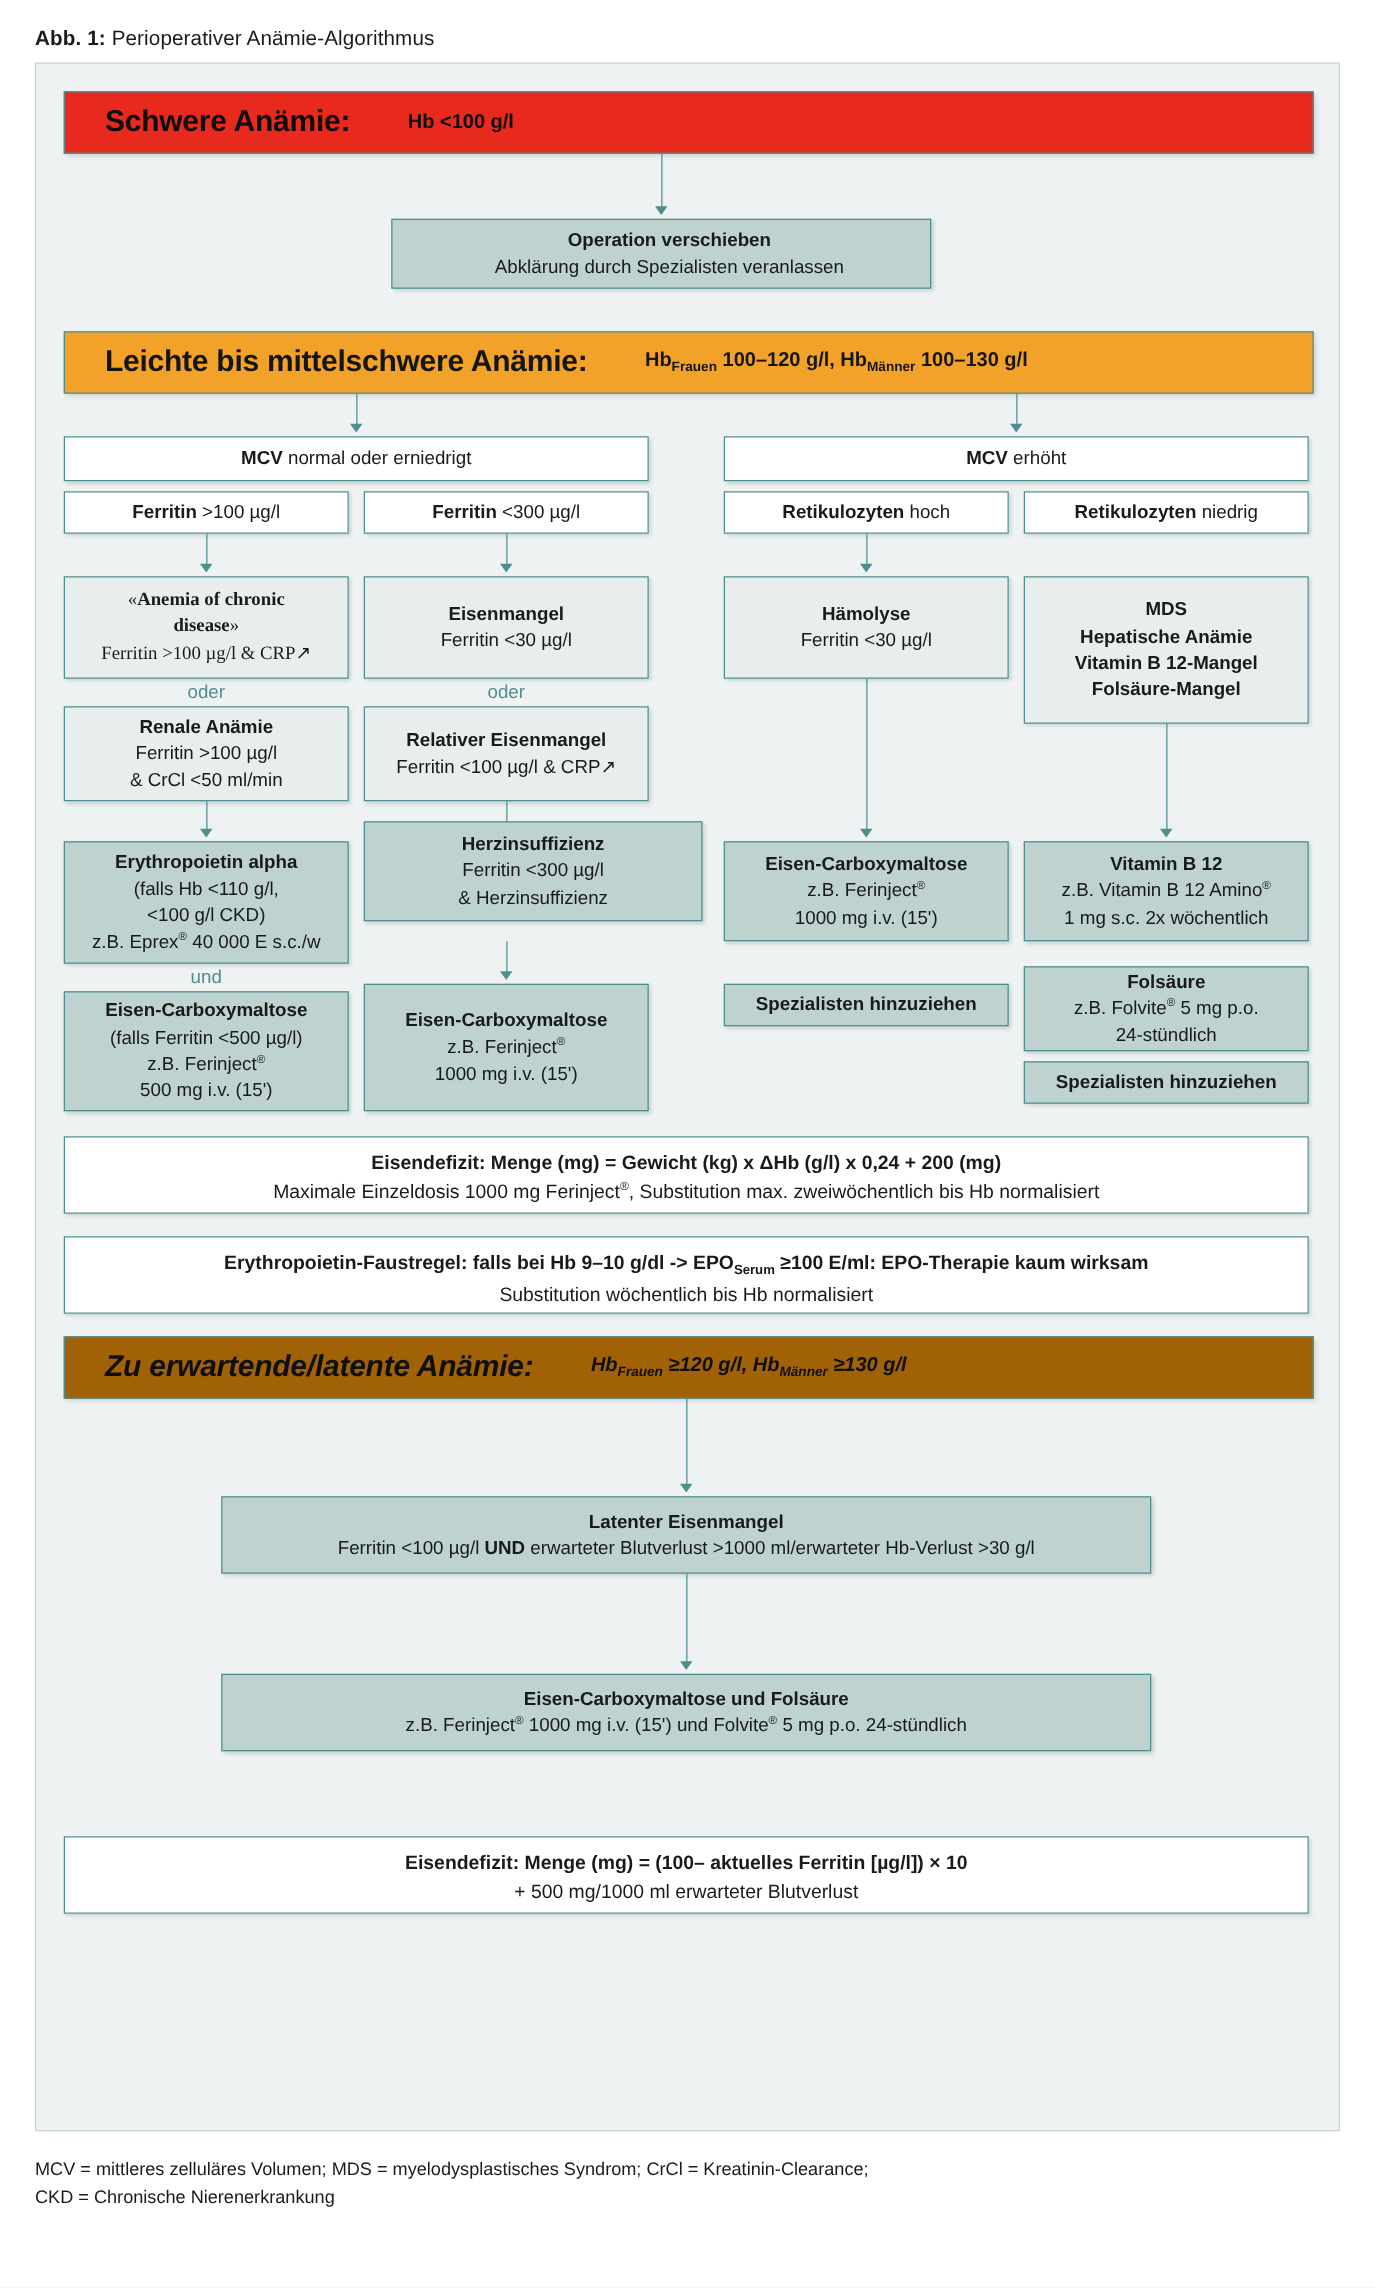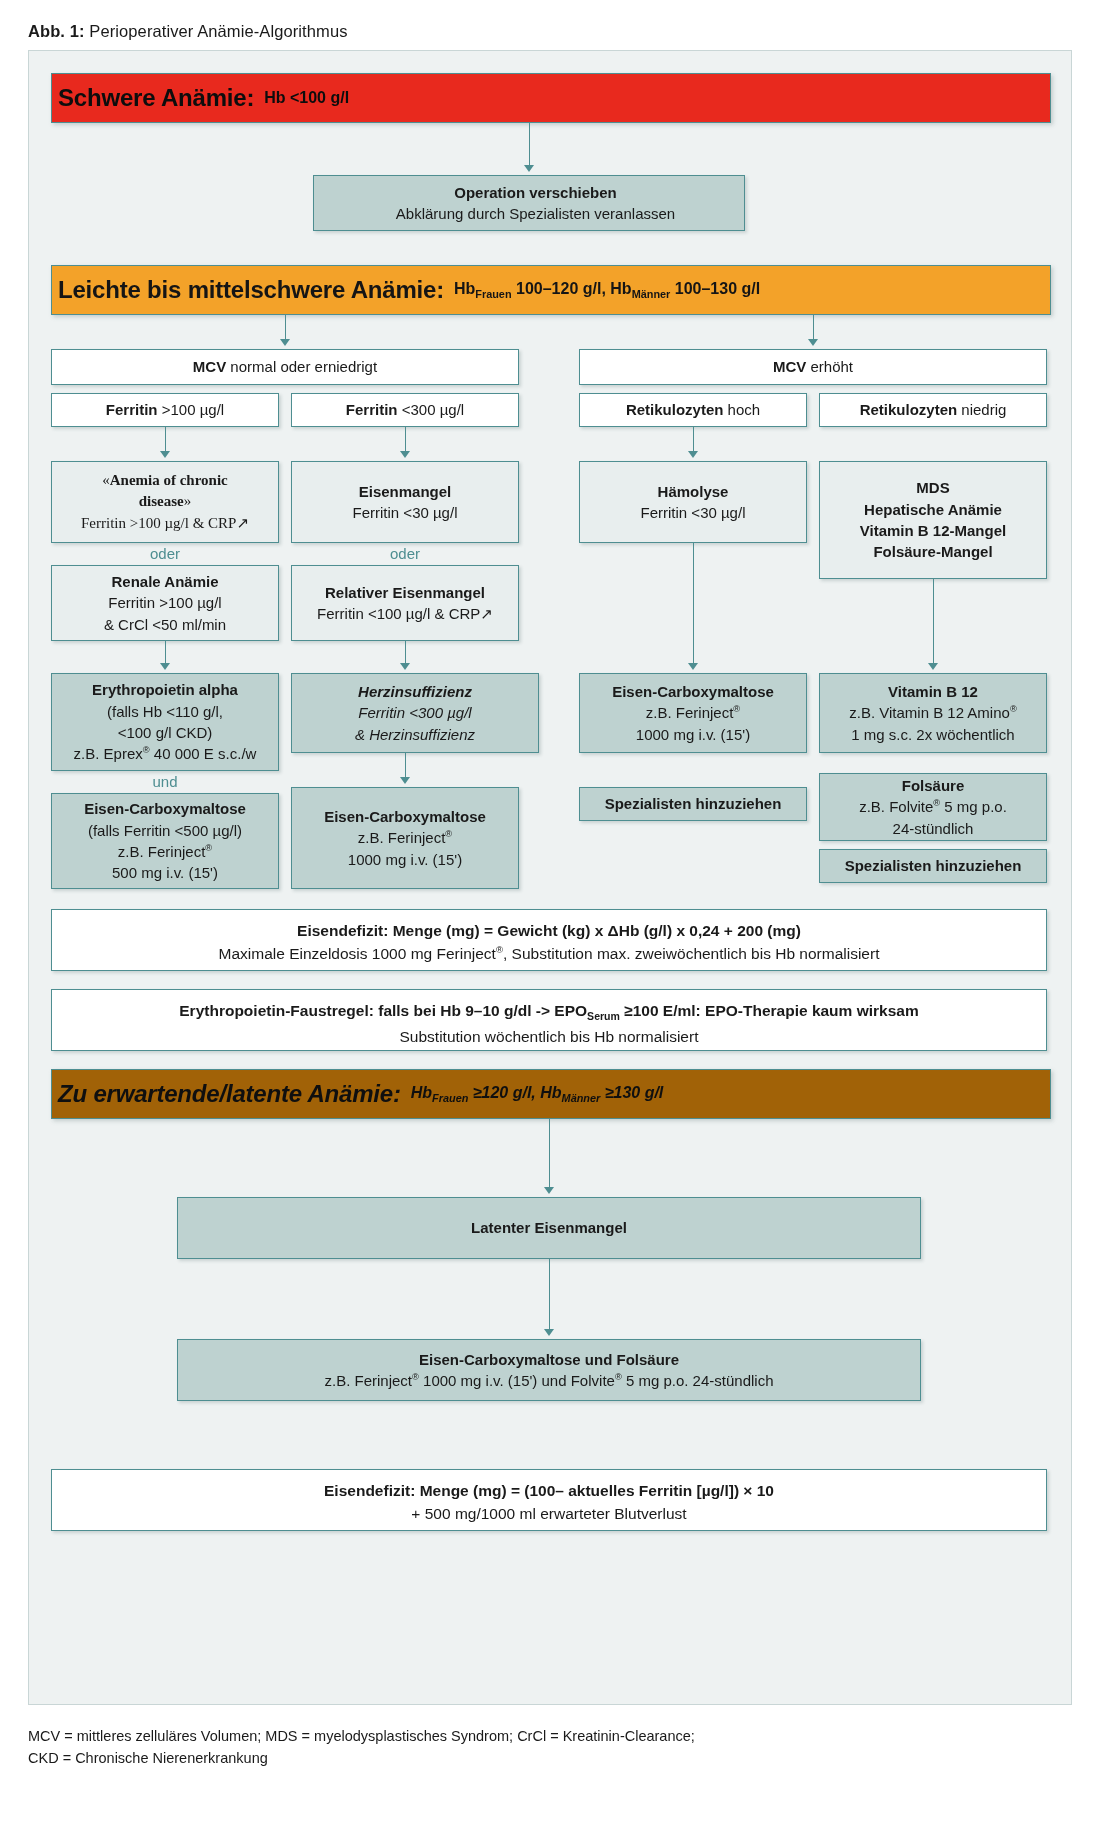--- a/index.html
+++ b/index.html
@@ -43,23 +43,24 @@
   .node.white { background:#ffffff; }
   .node.pale  { background:#e8eeee; }
   .node.teal  { background:#bed2d0; }
   .node b { font-weight:bold; }
 
   
   .banner {
     position:absolute;
     border:1px solid #4e8e91;
     display:flex; align-items:center;
-    padding-left:6px;
+    padding-left:32px;
     box-shadow:2px 2px 4px rgba(120,140,140,.35);
     font-size:15px;
+    gap:36px;
   }
   .banner .big {
     font-weight:bold; font-size:24px; letter-spacing:-.2px;
     font-stretch:condensed;
   }
   .banner .small { font-weight:bold; font-size:16px; margin-left:10px; }
   .banner.red    { background:#e8291e; color:#0d0d0d; }
   .banner.orange { background:#f3a229; color:#151515; }
   .banner.green  { background:#a16207; color:#0f0f0f;font-style:italic; }
 
@@ -196,21 +197,21 @@
   <div class="arrow" style="left:899px; top:612px;"></div>
 
   <div class="node teal" style="left:22px; top:622px; width:228px; height:98px;">
     <div><b>Erythropoietin alpha</b></div>
     <div>(falls Hb &lt;110 g/l,</div>
     <div>&lt;100 g/l CKD)</div>
     <div><span>z.B. Eprex</span><sup>®</sup><span> 40 000 E s.c./w</span></div>
   </div>
   <div class="conj" style="left:22px; top:722px; width:228px;">und</div>
 
-  <div class="node teal" style="left:262px; top:622px; width:248px; height:80px;font-style:italic;">
+  <div class="node teal" style="left:262px; top:606px; width:271px; height:80px;">
     <div></div>
     <div><b>Herzinsuffizienz</b></div>
     <div>Ferritin &lt;300 µg/l</div>
     <div>&amp; Herzinsuffizienz</div>
   </div>
 
   <div class="node teal" style="left:550px; top:622px; width:228px; height:80px;">
     <div><b>Eisen-Carboxymaltose</b></div>
     <div><span>z.B. Ferinject</span><sup>®</sup></div>
     <div>1000 mg i.v. (15')</div>
@@ -267,20 +268,21 @@
     <span class="small">
       <span>Hb</span><sub>Frauen</sub><span> ≥120 g/l, </span><span>Hb</span><sub>Männer</sub><span> ≥130 g/l</span>
     </span>
   </div>
 
   <div class="vline" style="left:520px; top:1068px; height:70px;"></div>
   <div class="arrow" style="left:515px; top:1136px;"></div>
 
   <div class="node teal" style="left:148px; top:1146px; width:744px; height:62px;">
     <div><b>Latenter Eisenmangel</b></div>
+    <div><span>Ferritin &lt;100 µg/l </span><b>UND</b><span> erwarteter Blutverlust &gt;1000 ml/erwarteter Hb-Verlust &gt;30 g/l</span></div>
   </div>
 
   <div class="vline" style="left:520px; top:1208px; height:72px;"></div>
   <div class="arrow" style="left:515px; top:1278px;"></div>
 
   <div class="node teal" style="left:148px; top:1288px; width:744px; height:62px;">
     <div><b>Eisen-Carboxymaltose und Folsäure</b></div>
     <div><span>z.B. Ferinject</span><sup>®</sup><span> 1000 mg i.v. (15') und Folvite</span><sup>®</sup><span> 5 mg p.o. 24-stündlich</span></div>
   </div>
 

